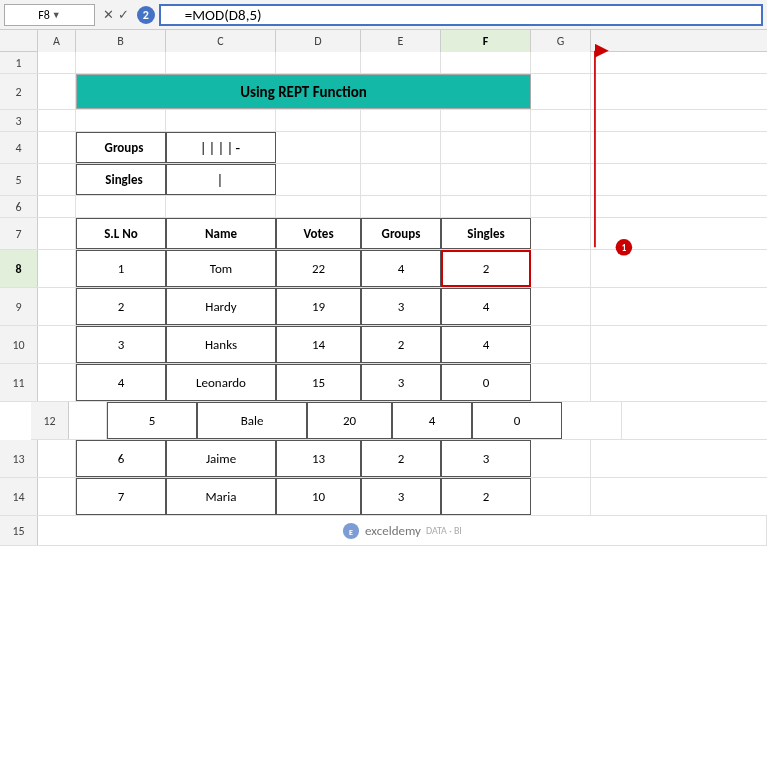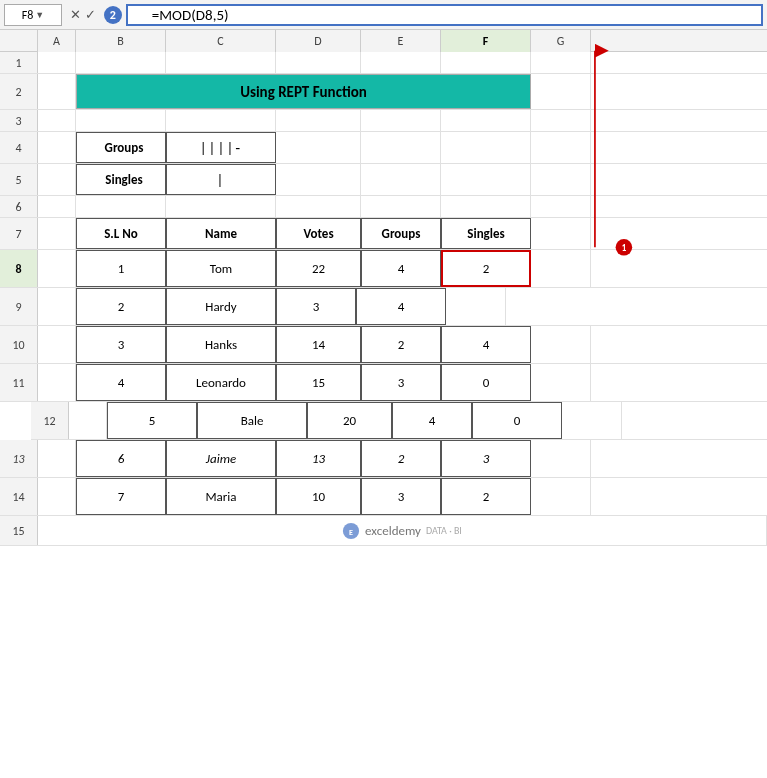--- a/index.html
+++ b/index.html
@@ -16,21 +16,21 @@
     .formula-bar {
       display: flex;
       align-items: center;
       height: 30px;
       background: #f3f3f3;
       border-bottom: 1px solid #ccc;
       padding: 0 4px;
       gap: 4px;
     }
     .cell-ref-box {
-      width: 58px;
+      width: 91px;
       height: 22px;
       border: 1px solid #aaa;
       background: #fff;
       display: flex;
       align-items: center;
       justify-content: center;
       font-size: 12px;
       position: relative;
     }
     .formula-bar-icons {
@@ -160,21 +160,21 @@
     .row-h3 { height: 22px; }
     .row-h4 { height: 32px; }
     .row-h5 { height: 32px; }
     .row-h6 { height: 22px; }
     .row-h7 { height: 32px; }
     .row-h8 { height: 38px; }
     .row-h9 { height: 38px; }
     .row-h10 { height: 38px; }
     .row-h11 { height: 38px; }
     .row-h12 { height: 38px; margin-left: 31px; }
-    .row-h13 { height: 38px; font-style: italic; }
+    .row-h13 { height: 38px; }
     .row-h14 { height: 38px; }
     .row-h15 { height: 30px; }
 
     
     .title-cell {
       background: #14b8a6;
       font-weight: bold;
       font-size: 15px;
       display: flex;
       align-items: center;
@@ -403,20 +403,23 @@
 
       <div class="sheet-row row-h9">
         <div class="row-num">9</div>
         <div class="cell col-a"></div>
         <div class="cell col-b tbl-cell">
             <span>2</span>
           </div>
         <div class="cell col-c tbl-cell">
             <span>Hardy</span>
           </div>
+        <div class="cell col-d tbl-cell">
+            <span>19</span>
+          </div>
         <div class="cell col-e tbl-cell">
             <span>3</span>
           </div>
         <div class="cell col-f tbl-cell">
             <span>4</span>
           </div>
         <div class="cell col-g"></div>
       </div>
 
       <div class="sheet-row row-h10">

